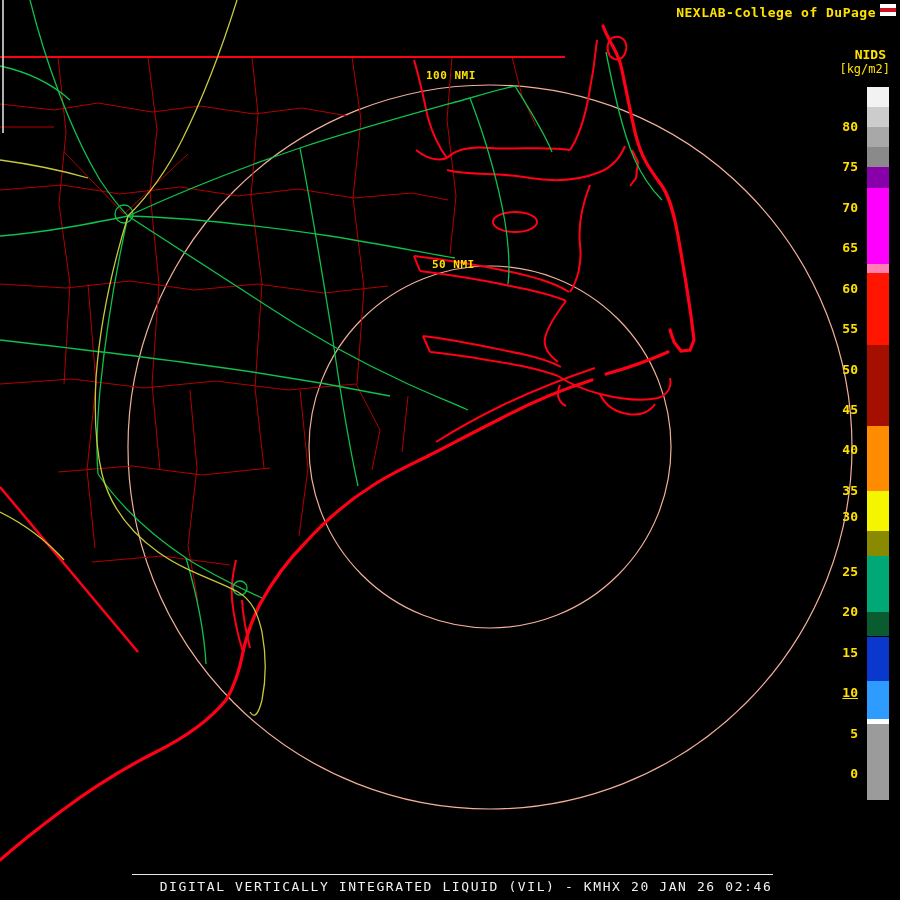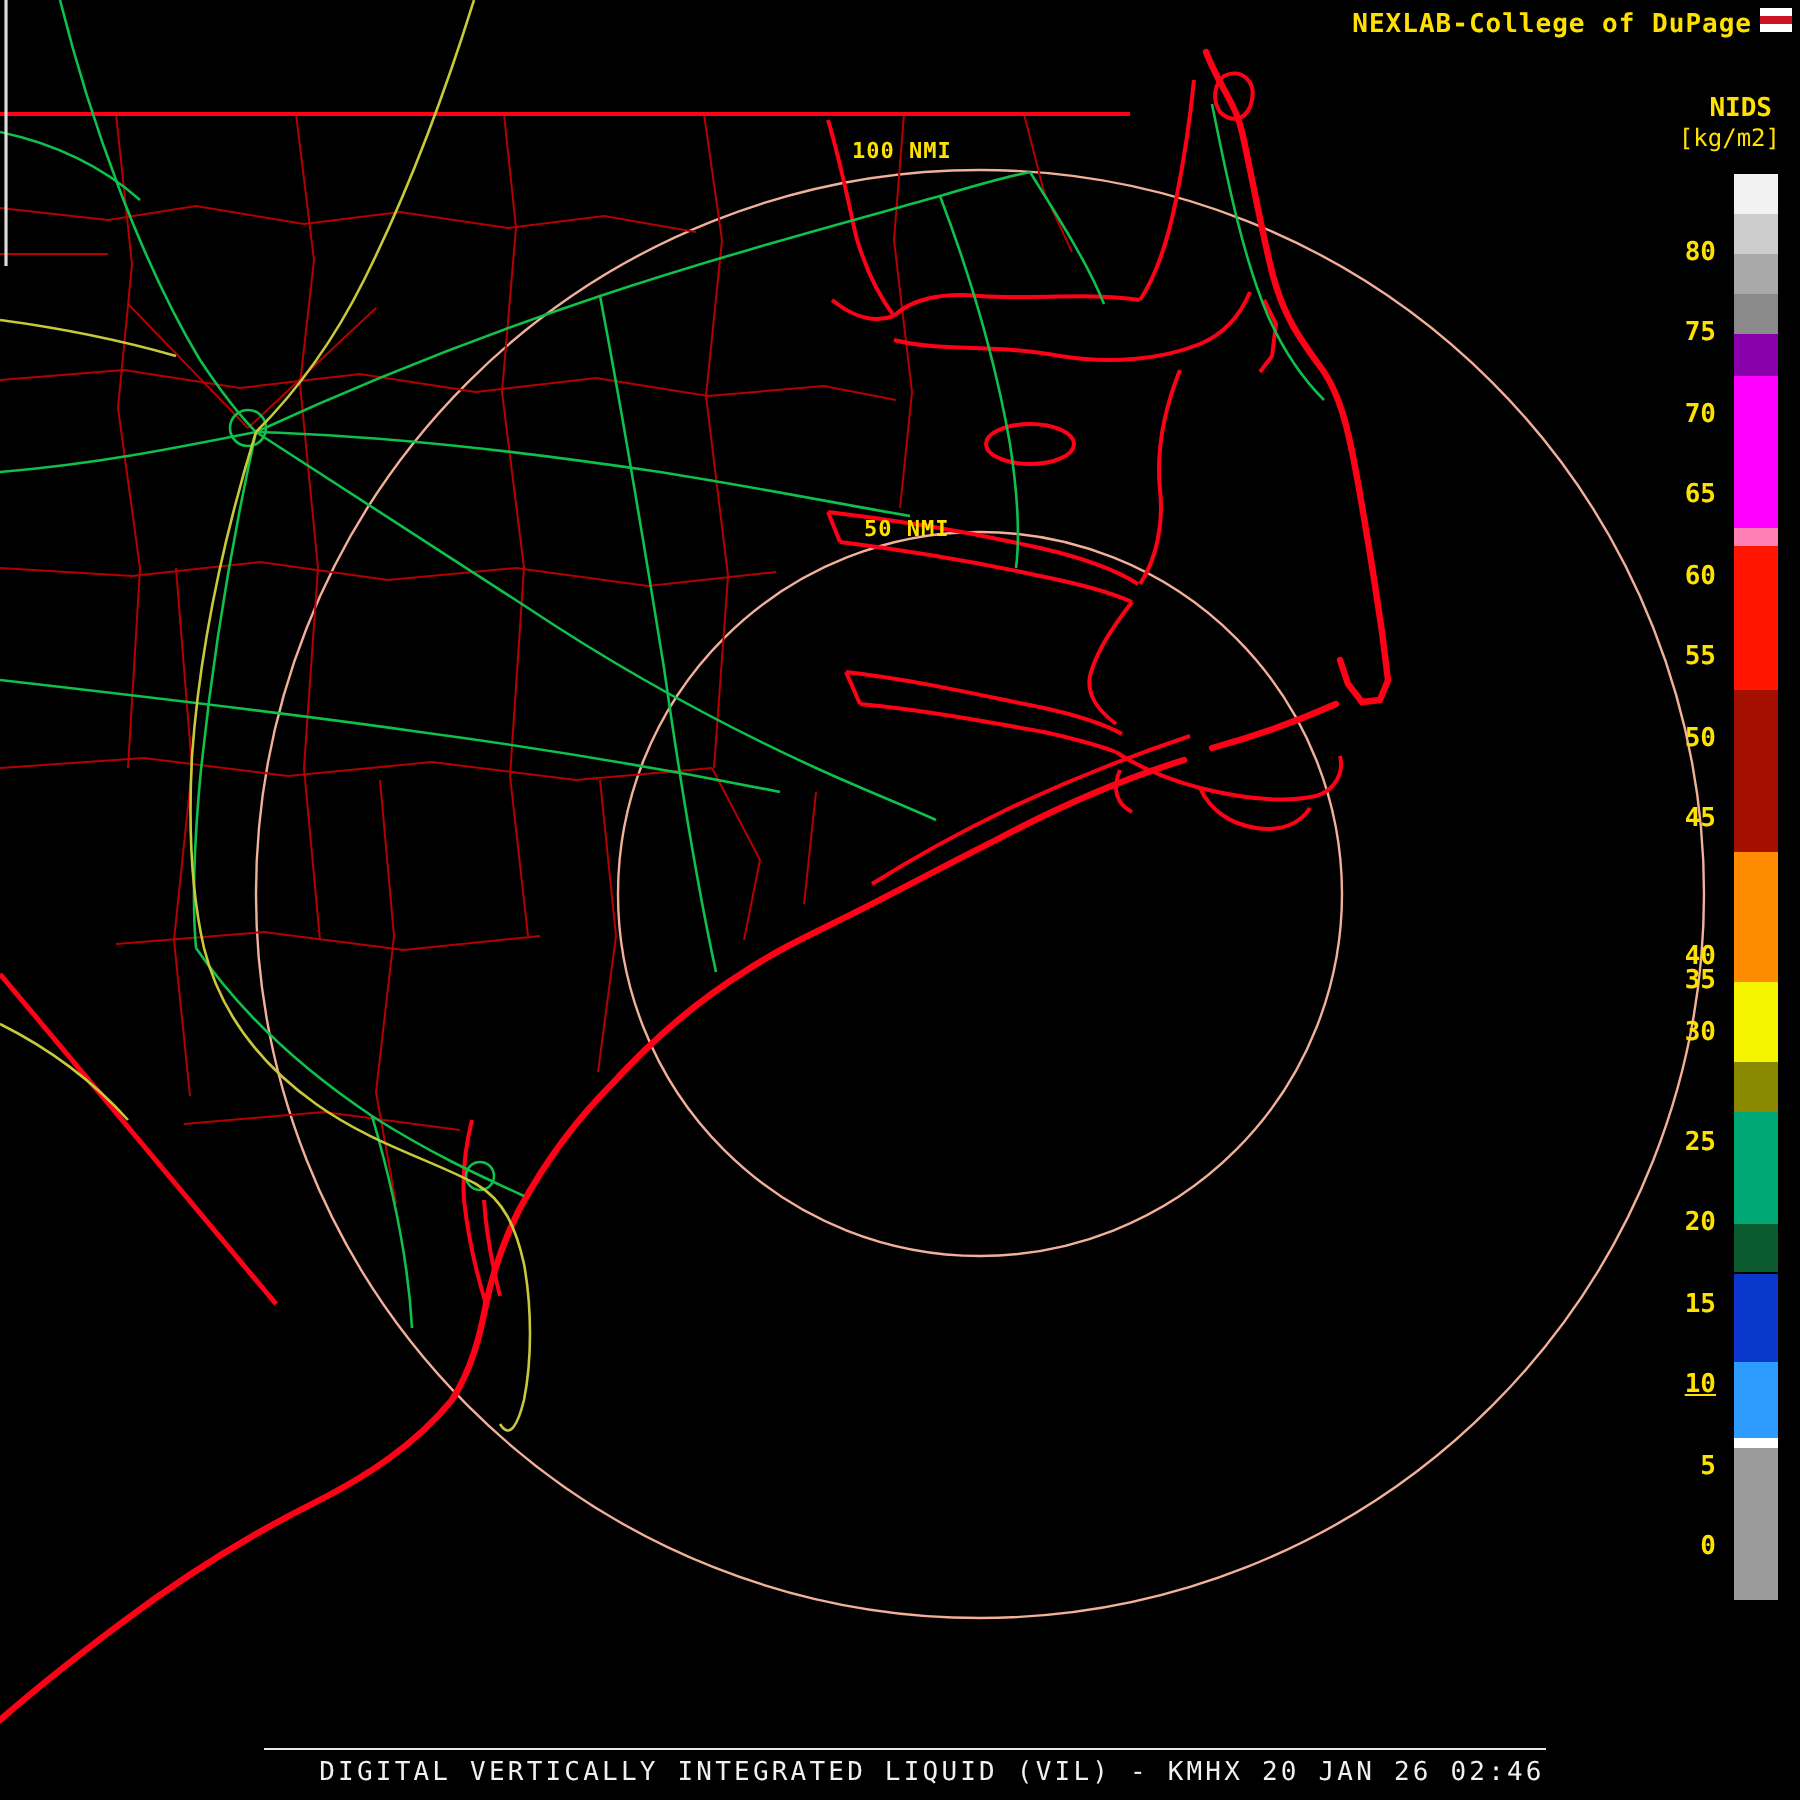--- a/index.html
+++ b/index.html
@@ -178,21 +178,21 @@
       <div class="cb-seg" style="top: 106.74px; height: 20.22px; background: rgb(204, 204, 204);"></div>
       <div class="cb-seg" style="top: 86.52px; height: 20.22px; background: rgb(242, 242, 242);"></div>
       <div class="cb-tick" style="top: 117.96px;">80</div>
       <div class="cb-tick" style="top: 158.4px;">75</div>
       <div class="cb-tick" style="top: 198.84px;">70</div>
       <div class="cb-tick" style="top: 239.28px;">65</div>
       <div class="cb-tick" style="top: 279.72px;">60</div>
       <div class="cb-tick" style="top: 320.16px;">55</div>
       <div class="cb-tick" style="top: 360.6px;">50</div>
       <div class="cb-tick" style="top: 401.04px;">45</div>
-      <div class="cb-tick" style="top: 441.48px; margin-top: 29px;">40</div>
+      <div class="cb-tick" style="top: 441.48px;">40</div>
       <div class="cb-tick" style="top: 481.92px;">35</div>
       <div class="cb-tick" style="top: 508px;">30</div>
       <div class="cb-tick" style="top: 562.8px;">25</div>
       <div class="cb-tick" style="top: 603.24px;">20</div>
       <div class="cb-tick" style="top: 643.68px;">15</div>
       <div class="cb-tick" style="top: 684.12px; text-decoration: underline;">10</div>
       <div class="cb-tick" style="top: 724.56px;">5</div>
       <div class="cb-tick" style="top: 765px;">0</div>
     </div>
 

